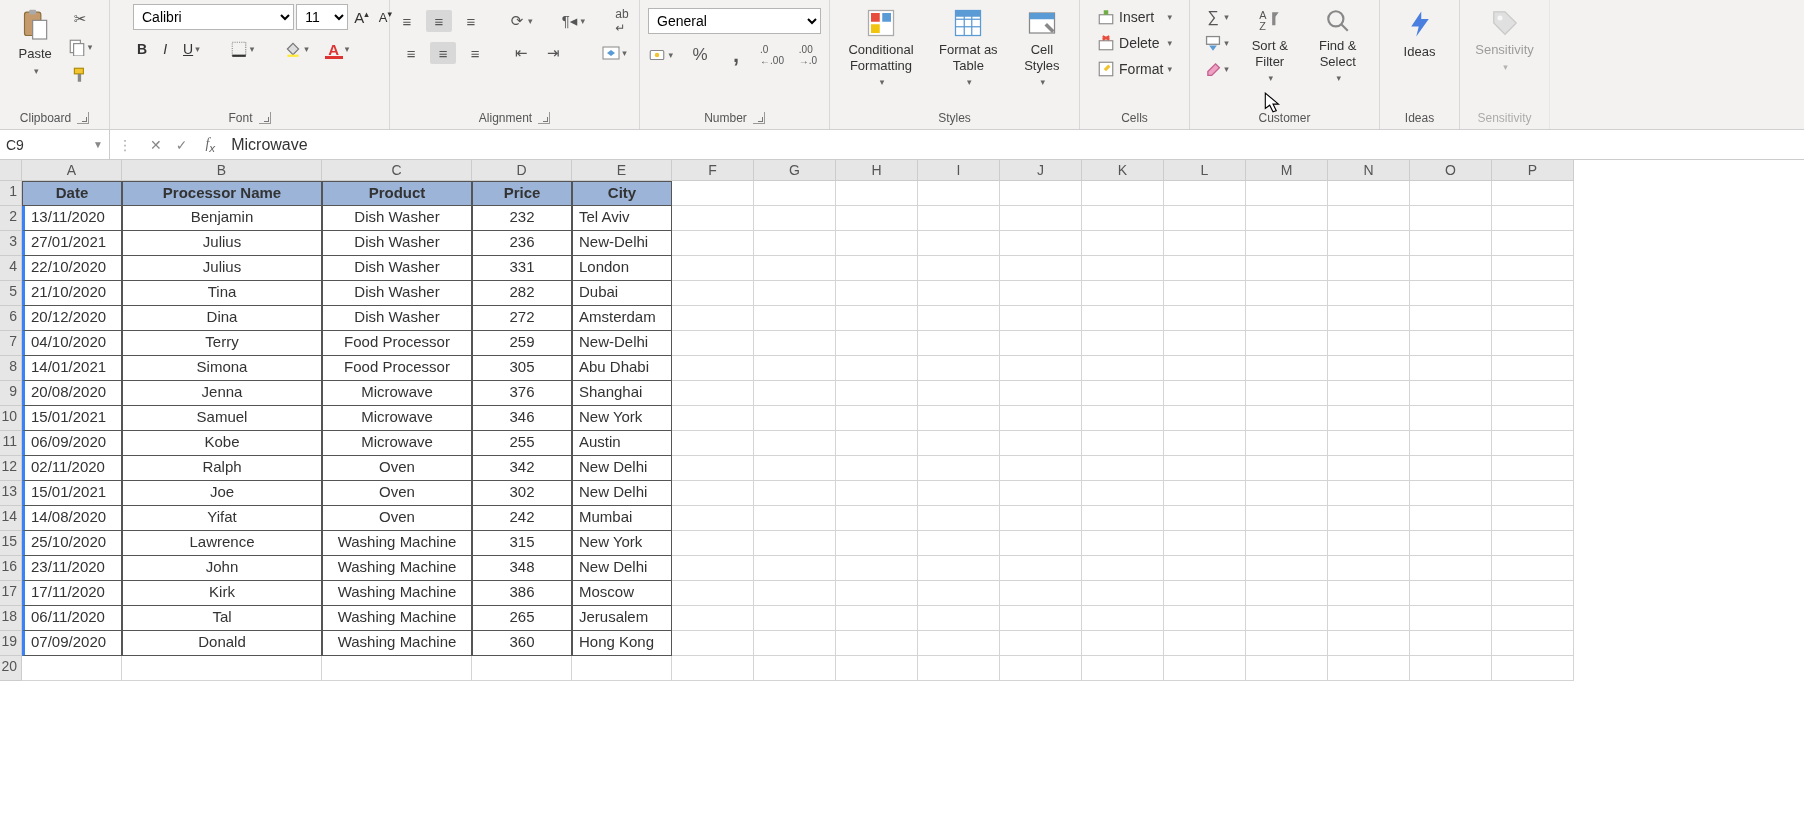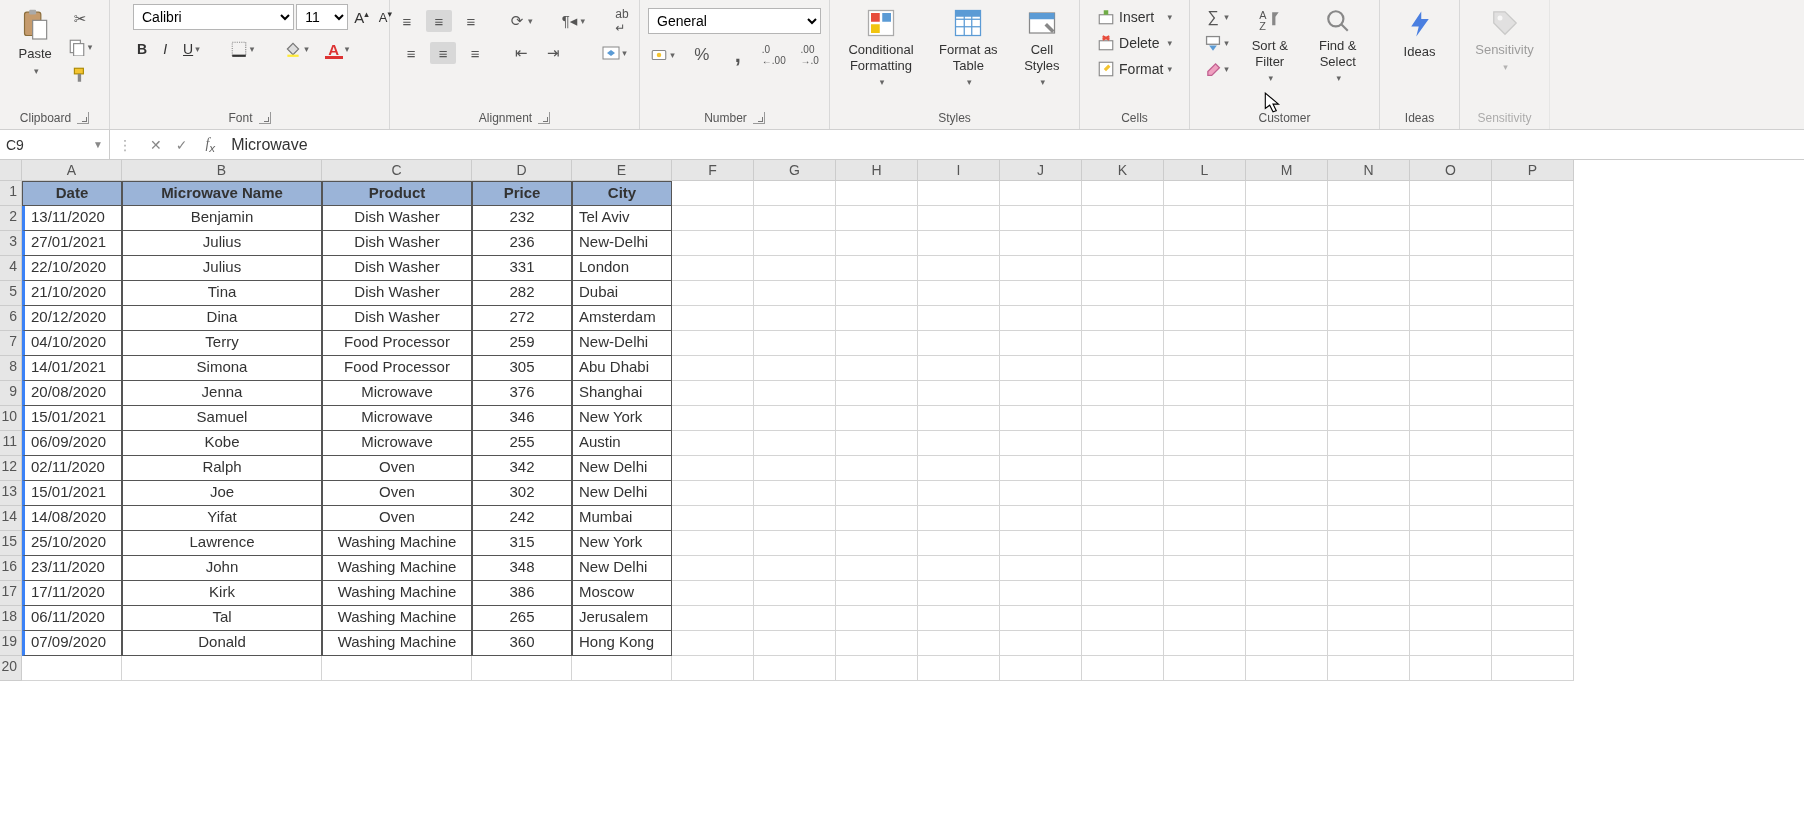--- a/index.html
+++ b/index.html
@@ -217,21 +217,21 @@
           </span>
       </div>
     </div>
     <div class="group-label">
         <span>Alignment</span>
         <span class="dlg-launcher"></span>
       </div>
   </div>
 
   <div class="group" style="width:190px">
-    <div class="group-content vcol" style="gap:10px;padding-top:4px;align-items:center;width:100%">
+    <div class="group-content vcol" style="gap:10px;padding-top:4px;align-items:flex-end;width:100%">
       <select class="fontbox" style="width:100%"><option>General</option></select>
       <div class="hrow" style="gap:10px">
         <span class="btn">
             <span class="icon">
               <svg viewBox="0 0 16 16">
                 <rect x="2" y="4" width="12" height="8" rx="1" fill="#fff" stroke="#888"></rect>
                 <circle cx="8" cy="8" r="2" fill="#f4c430"></circle>
               </svg>
             </span>
             <span class="caret">▾</span>
@@ -454,21 +454,21 @@
     <div class="colhdr">I</div>
     <div class="colhdr">J</div>
     <div class="colhdr">K</div>
     <div class="colhdr">L</div>
     <div class="colhdr">M</div>
     <div class="colhdr">N</div>
     <div class="colhdr">O</div>
     <div class="colhdr">P</div>
     <div class="rowhdr">1</div>
     <div class="cell header">Date</div>
-    <div class="cell header">Microwave Name</div>
+    <div class="cell header">Processor Name</div>
     <div class="cell header">Product</div>
     <div class="cell header">Price</div>
     <div class="cell header">City</div>
     <div class="cell"></div>
     <div class="cell"></div>
     <div class="cell"></div>
     <div class="cell"></div>
     <div class="cell"></div>
     <div class="cell"></div>
     <div class="cell"></div>

